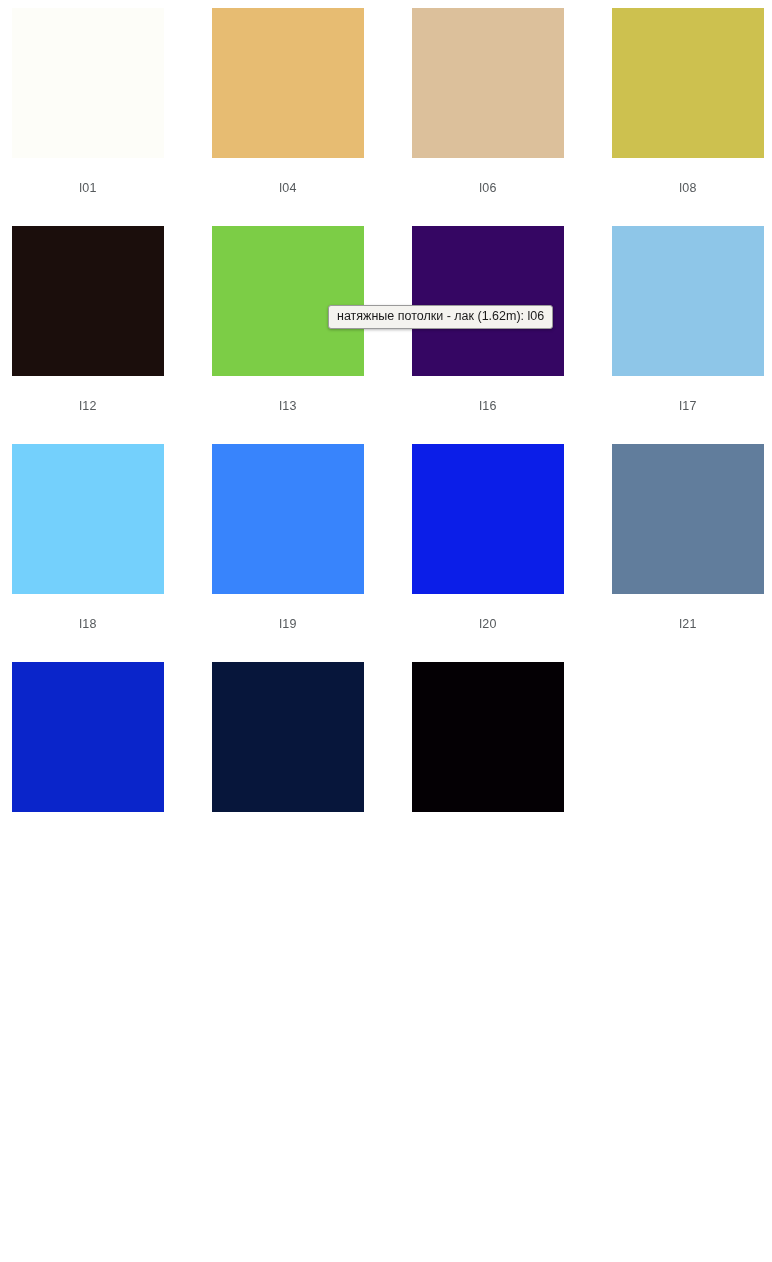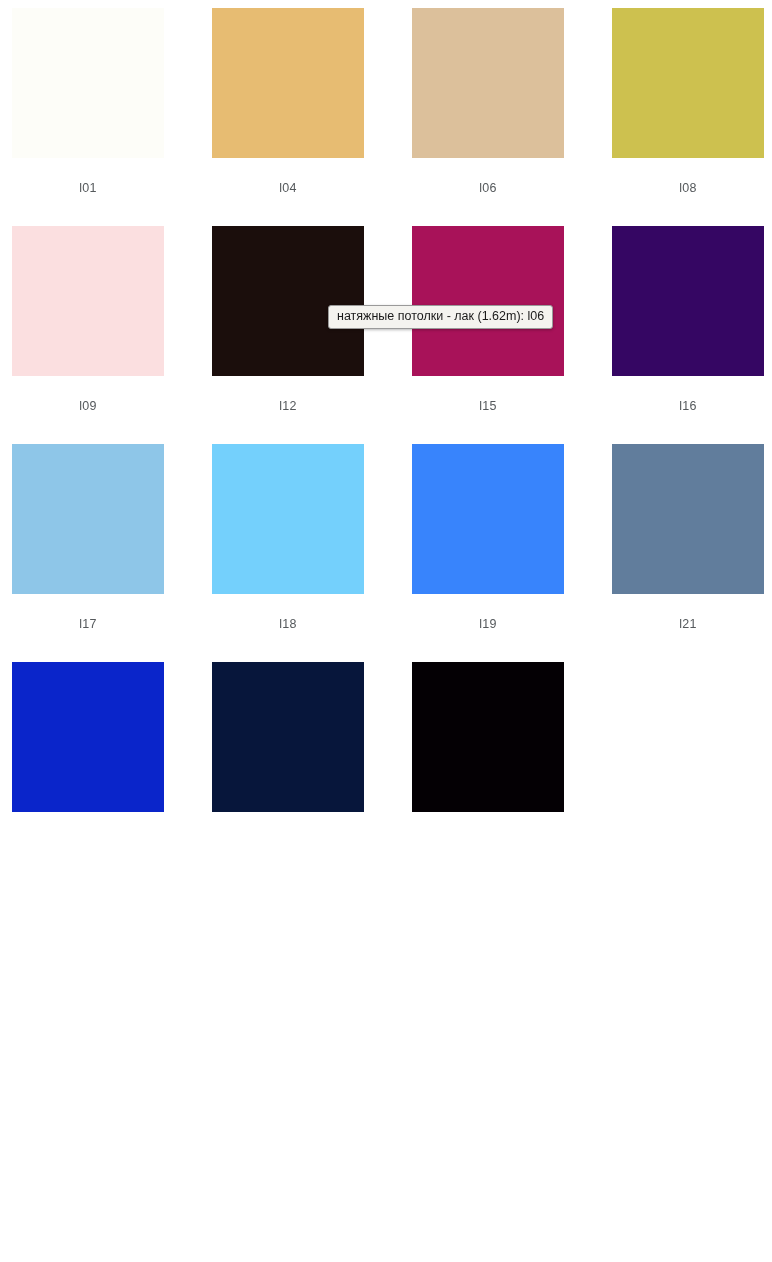--- a/index.html
+++ b/index.html
@@ -87,46 +87,46 @@
     </div>
     <div class="swatch-cell">
       <div class="swatch-chip" style="background: rgb(220, 192, 155);"></div>
       <span class="swatch-label">l06</span>
     </div>
     <div class="swatch-cell">
       <div class="swatch-chip" style="background: rgb(205, 193, 79);"></div>
       <span class="swatch-label">l08</span>
     </div>
     <div class="swatch-cell">
-      <div class="swatch-chip" style="background: rgb(251, 223, 224);"></div>
-      <span class="swatch-label">l09</span>
-    </div>
-    <div class="swatch-cell">
       <div class="swatch-chip" style="background: rgb(27, 14, 12);"></div>
       <span class="swatch-label">l12</span>
     </div>
     <div class="swatch-cell">
-      <div class="swatch-chip" style="background: rgb(168, 18, 89);"></div>
-      <span class="swatch-label">l15</span>
+      <div class="swatch-chip" style="background: rgb(124, 205, 70);"></div>
+      <span class="swatch-label">l13</span>
     </div>
     <div class="swatch-cell">
       <div class="swatch-chip" style="background: rgb(53, 6, 99);"></div>
       <span class="swatch-label">l16</span>
     </div>
     <div class="swatch-cell">
       <div class="swatch-chip" style="background: rgb(142, 198, 232);"></div>
       <span class="swatch-label">l17</span>
     </div>
     <div class="swatch-cell">
       <div class="swatch-chip" style="background: rgb(116, 208, 252);"></div>
       <span class="swatch-label">l18</span>
     </div>
     <div class="swatch-cell">
       <div class="swatch-chip" style="background: rgb(56, 132, 252);"></div>
       <span class="swatch-label">l19</span>
+    </div>
+    <div class="swatch-cell">
+      <div class="swatch-chip" style="background: rgb(11, 30, 232);"></div>
+      <span class="swatch-label">l20</span>
     </div>
     <div class="swatch-cell">
       <div class="swatch-chip" style="background: rgb(97, 125, 156);"></div>
       <span class="swatch-label">l21</span>
     </div>
     <div class="swatch-cell">
       <div class="swatch-chip" style="background: rgb(10, 37, 202);"></div>
     </div>
     <div class="swatch-cell">
       <div class="swatch-chip" style="background: rgb(7, 22, 59);"></div>

